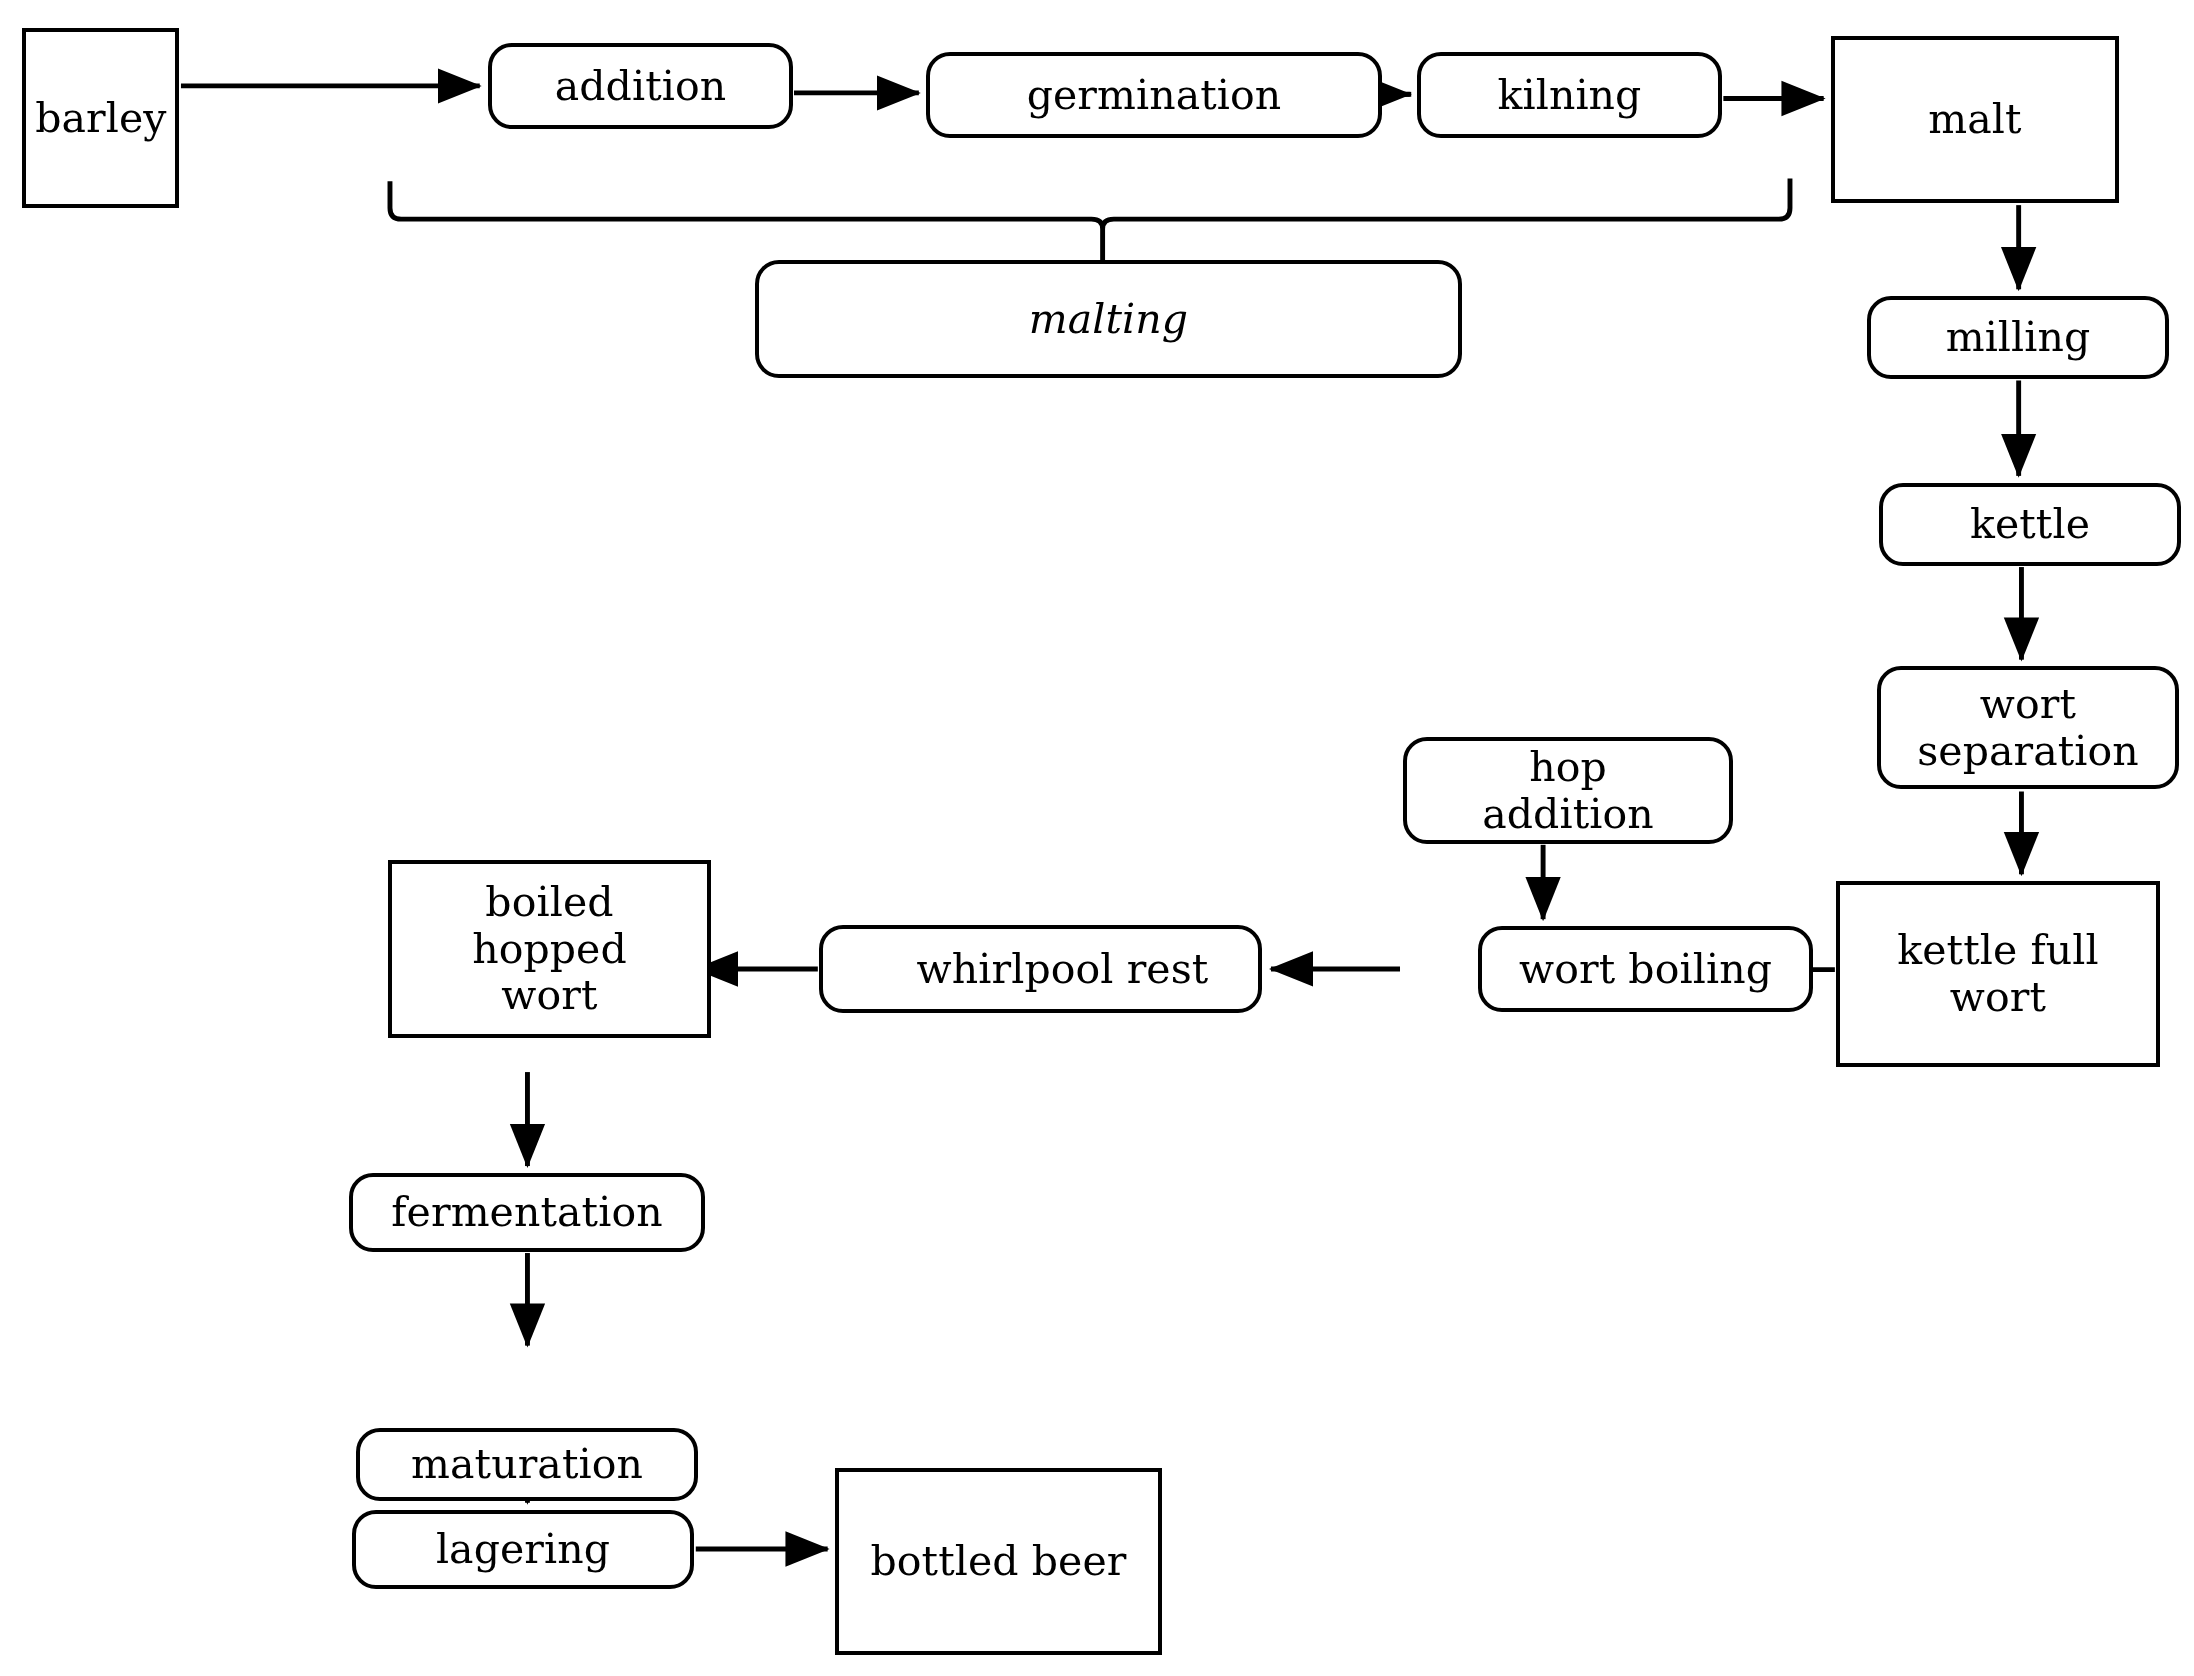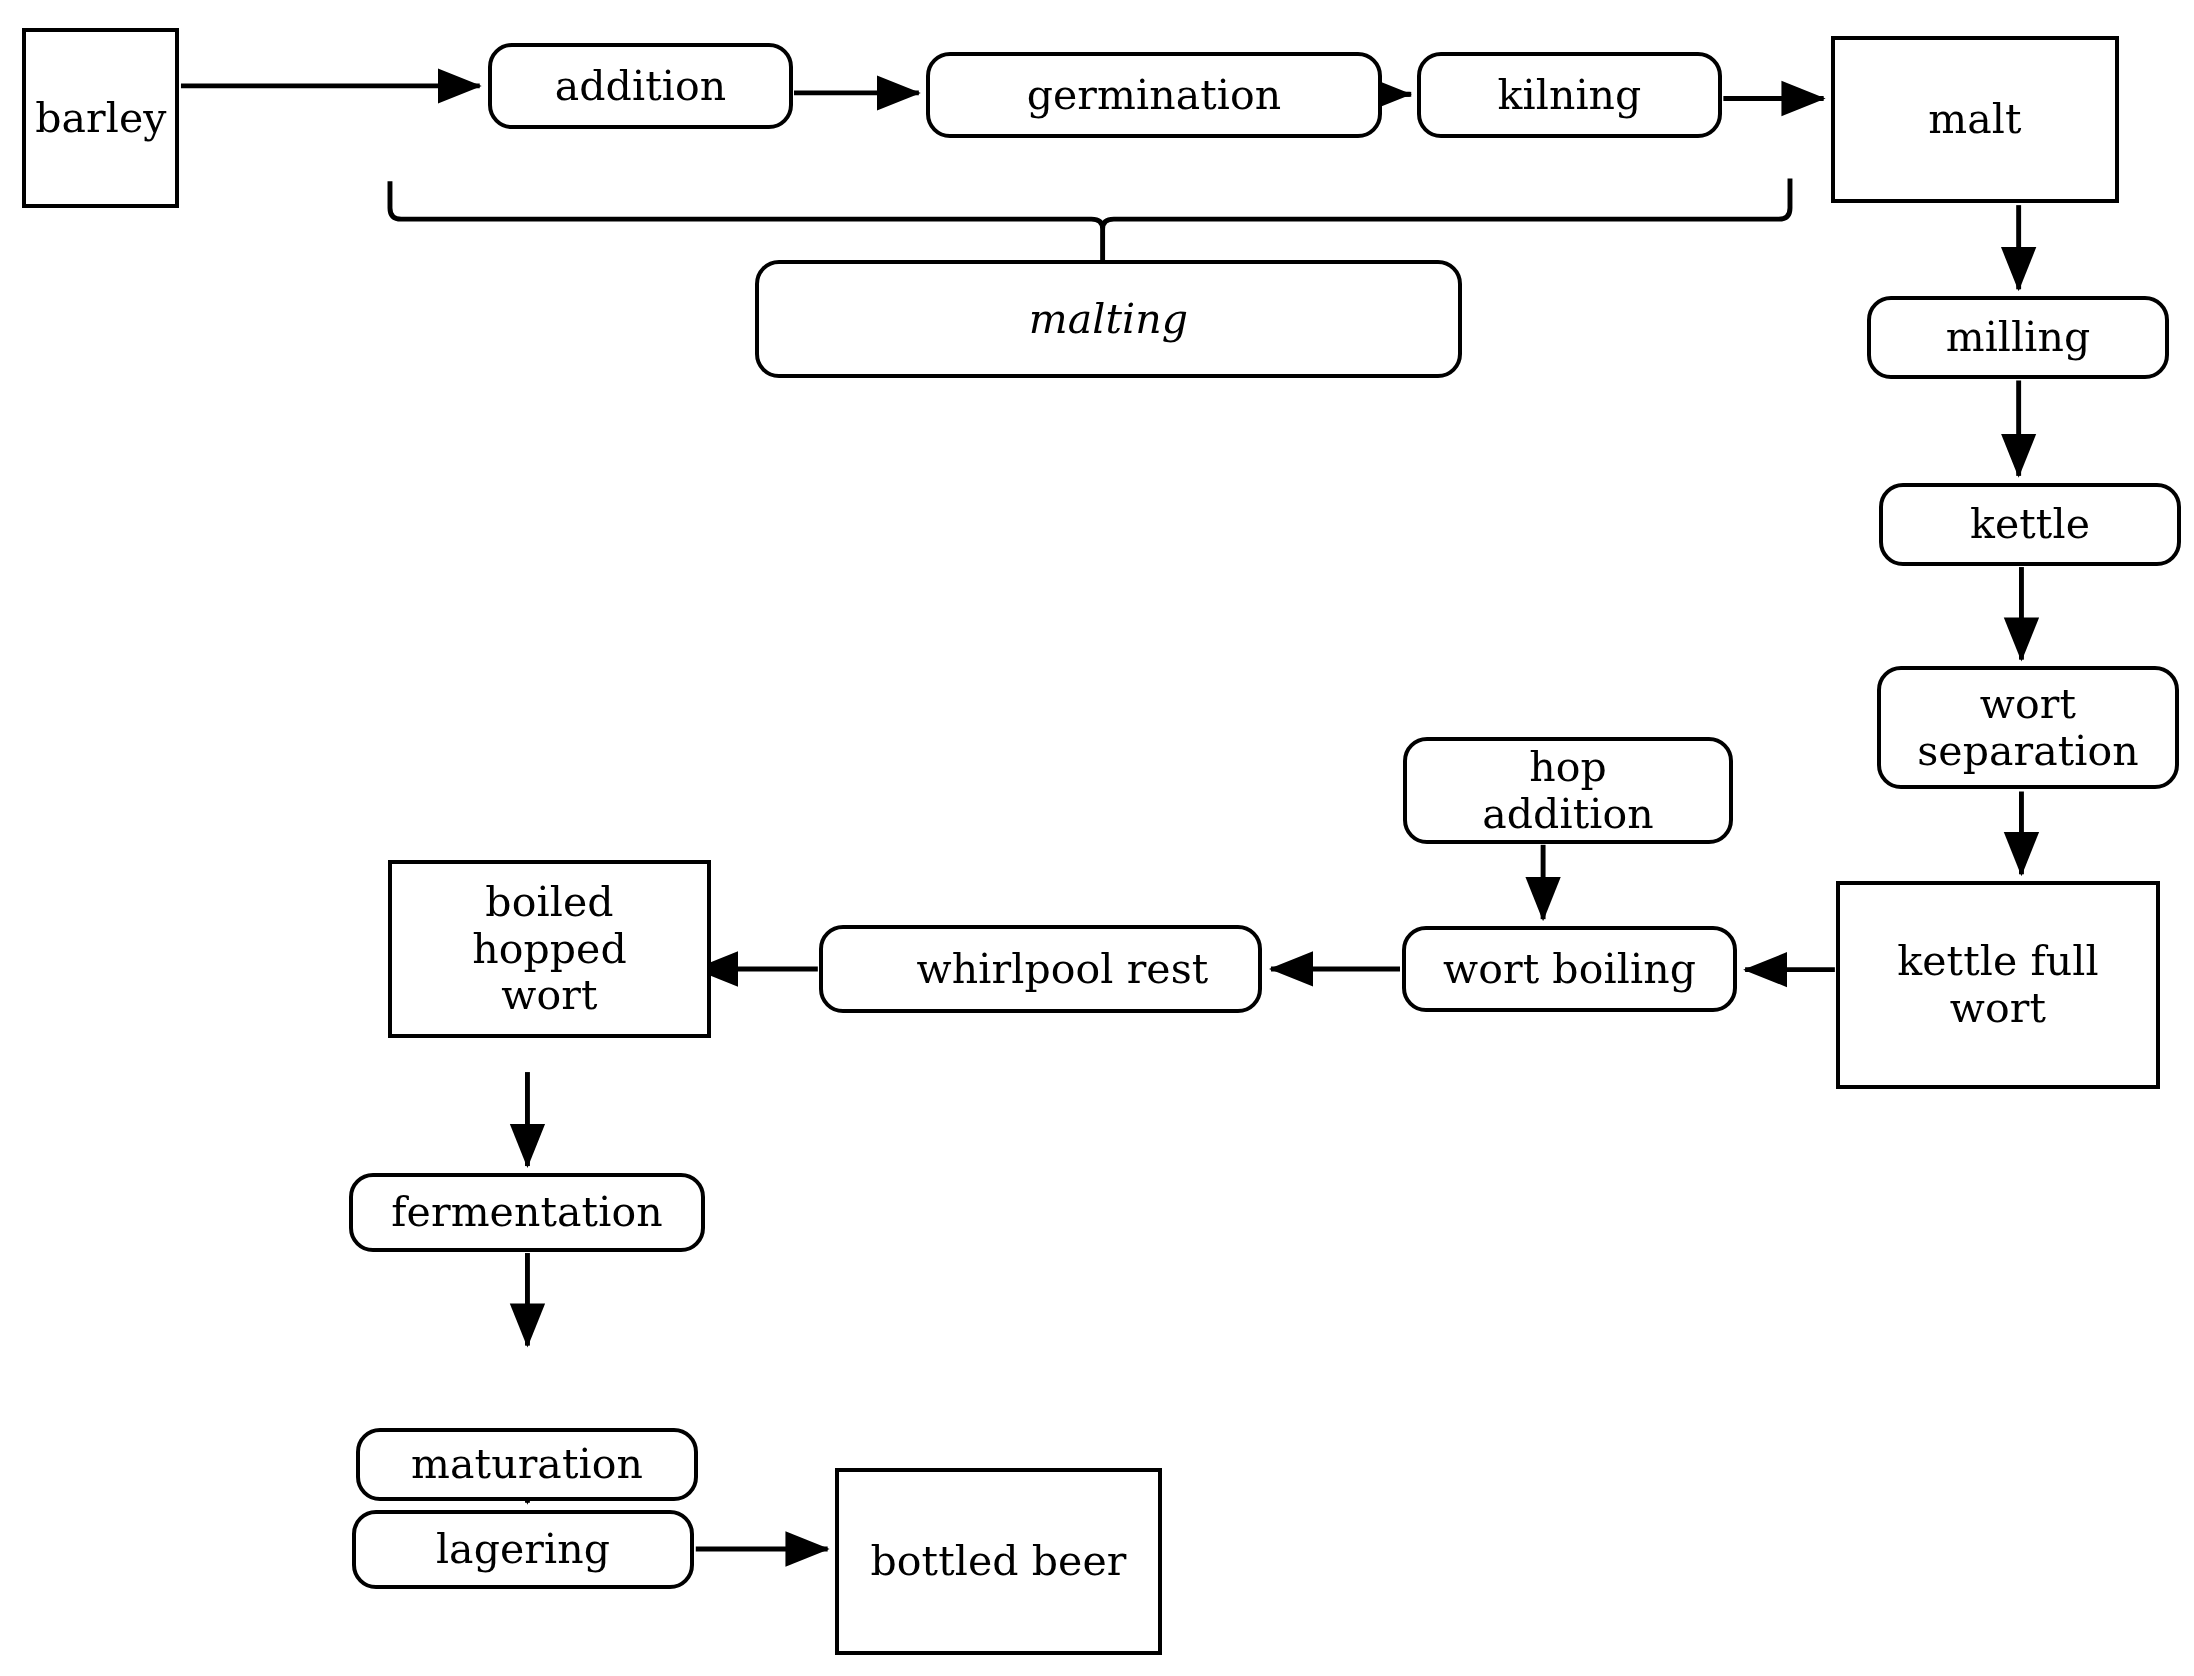--- a/index.html
+++ b/index.html
@@ -136,29 +136,29 @@
   <div class="node rounded" style="left:1867px;top:296px;width:302px;height:83px;">
       <span class="lbl">milling</span>
     </div>
   <div class="node rounded" style="left:1879px;top:483px;width:302px;height:83px;">
       <span class="lbl">kettle</span>
     </div>
   <div class="node rounded" style="left:1877px;top:666px;width:302px;height:123px;">
       <span class="lbl">wort
 separation</span>
     </div>
-  <div class="node sharp" style="left:1836px;top:881px;width:324px;height:208px;">
+  <div class="node sharp" style="left:1836px;top:881px;width:324px;height:186px;">
       <span class="lbl">kettle full
 wort</span>
     </div>
   <div class="node rounded" style="left:1403px;top:737px;width:330px;height:107px;">
       <span class="lbl">hop
 addition</span>
     </div>
-  <div class="node rounded" style="left:1402px;top:926px;width:335px;height:86px;">
+  <div class="node rounded" style="left:1478px;top:926px;width:335px;height:86px;">
       <span class="lbl">wort boiling</span>
     </div>
   <div class="node rounded" style="left:819px;top:925px;width:443px;height:88px;padding-left:44px;">
       <span class="lbl">whirlpool rest</span>
     </div>
   <div class="node sharp" style="left:366px;top:860px;width:323px;height:178px;margin-left:22px;">
       <span class="lbl">boiled
 hopped
 wort</span>
     </div>

